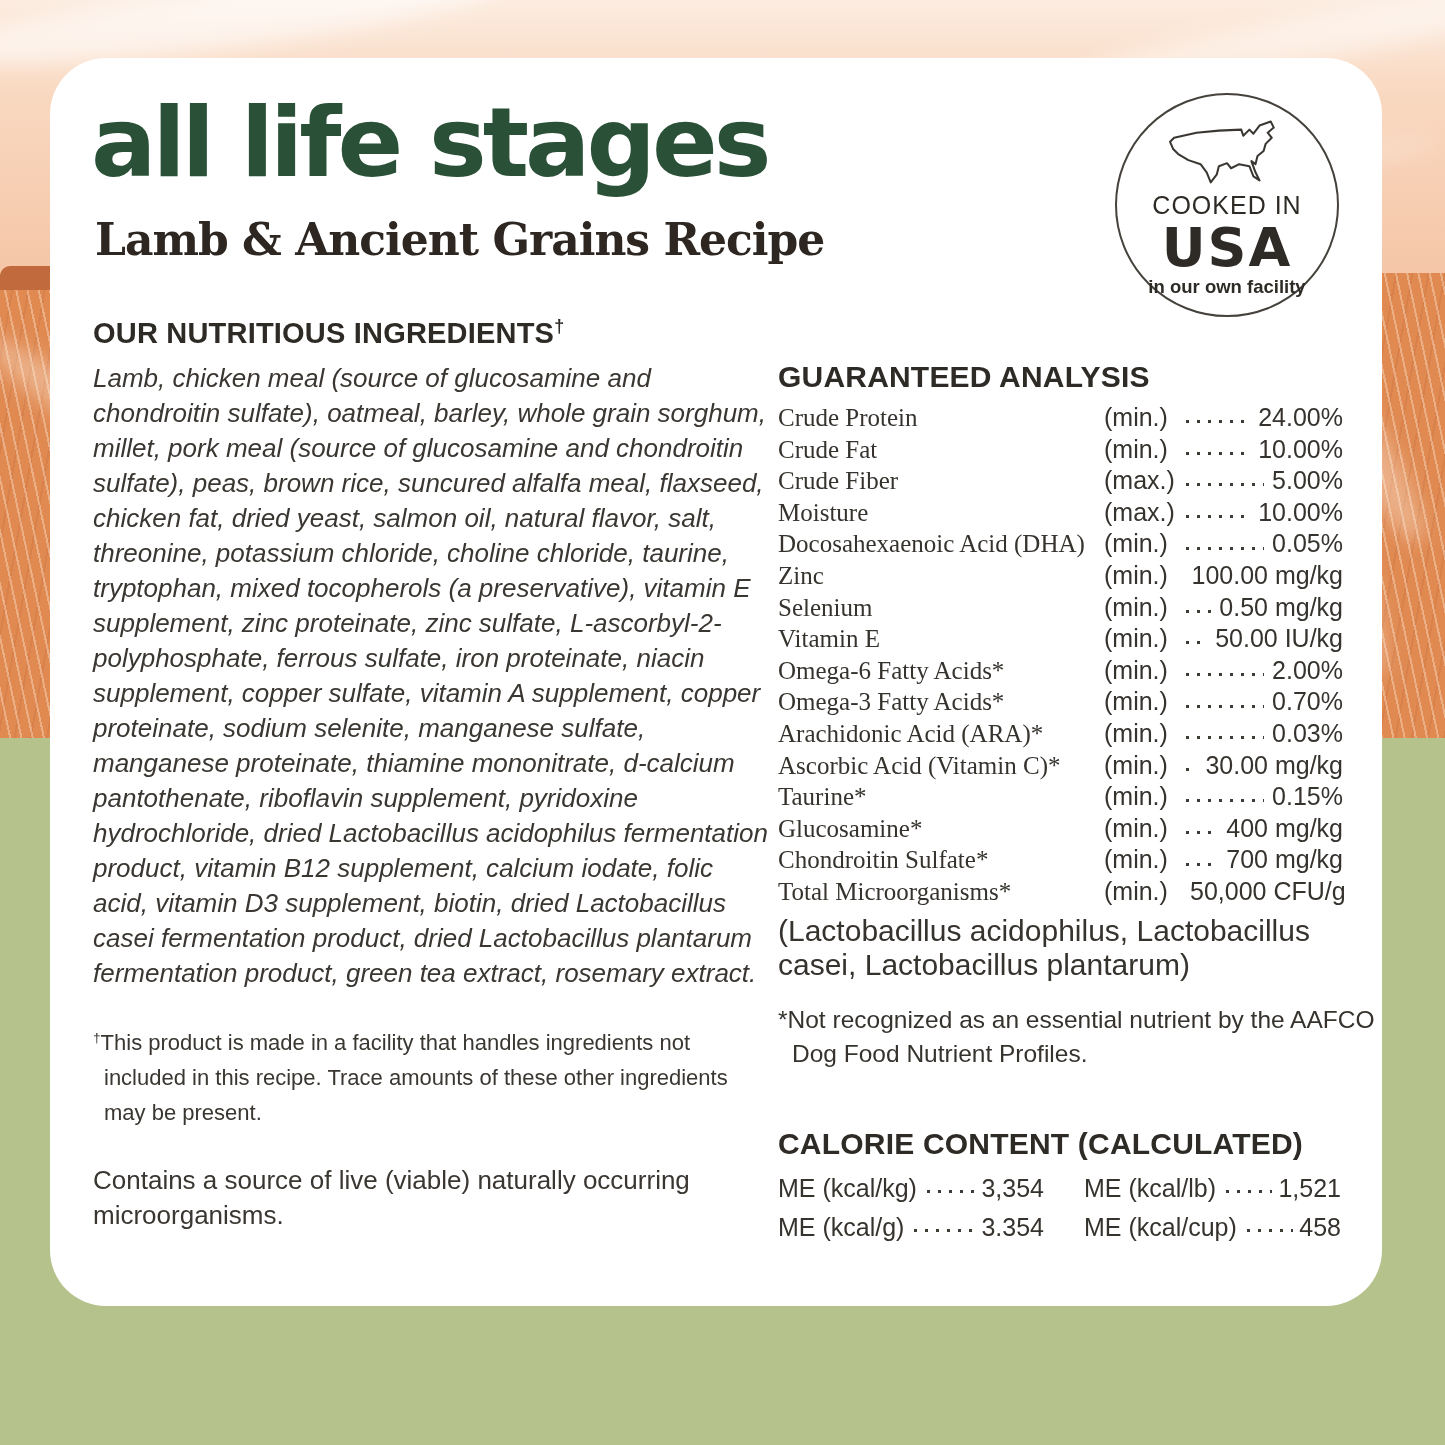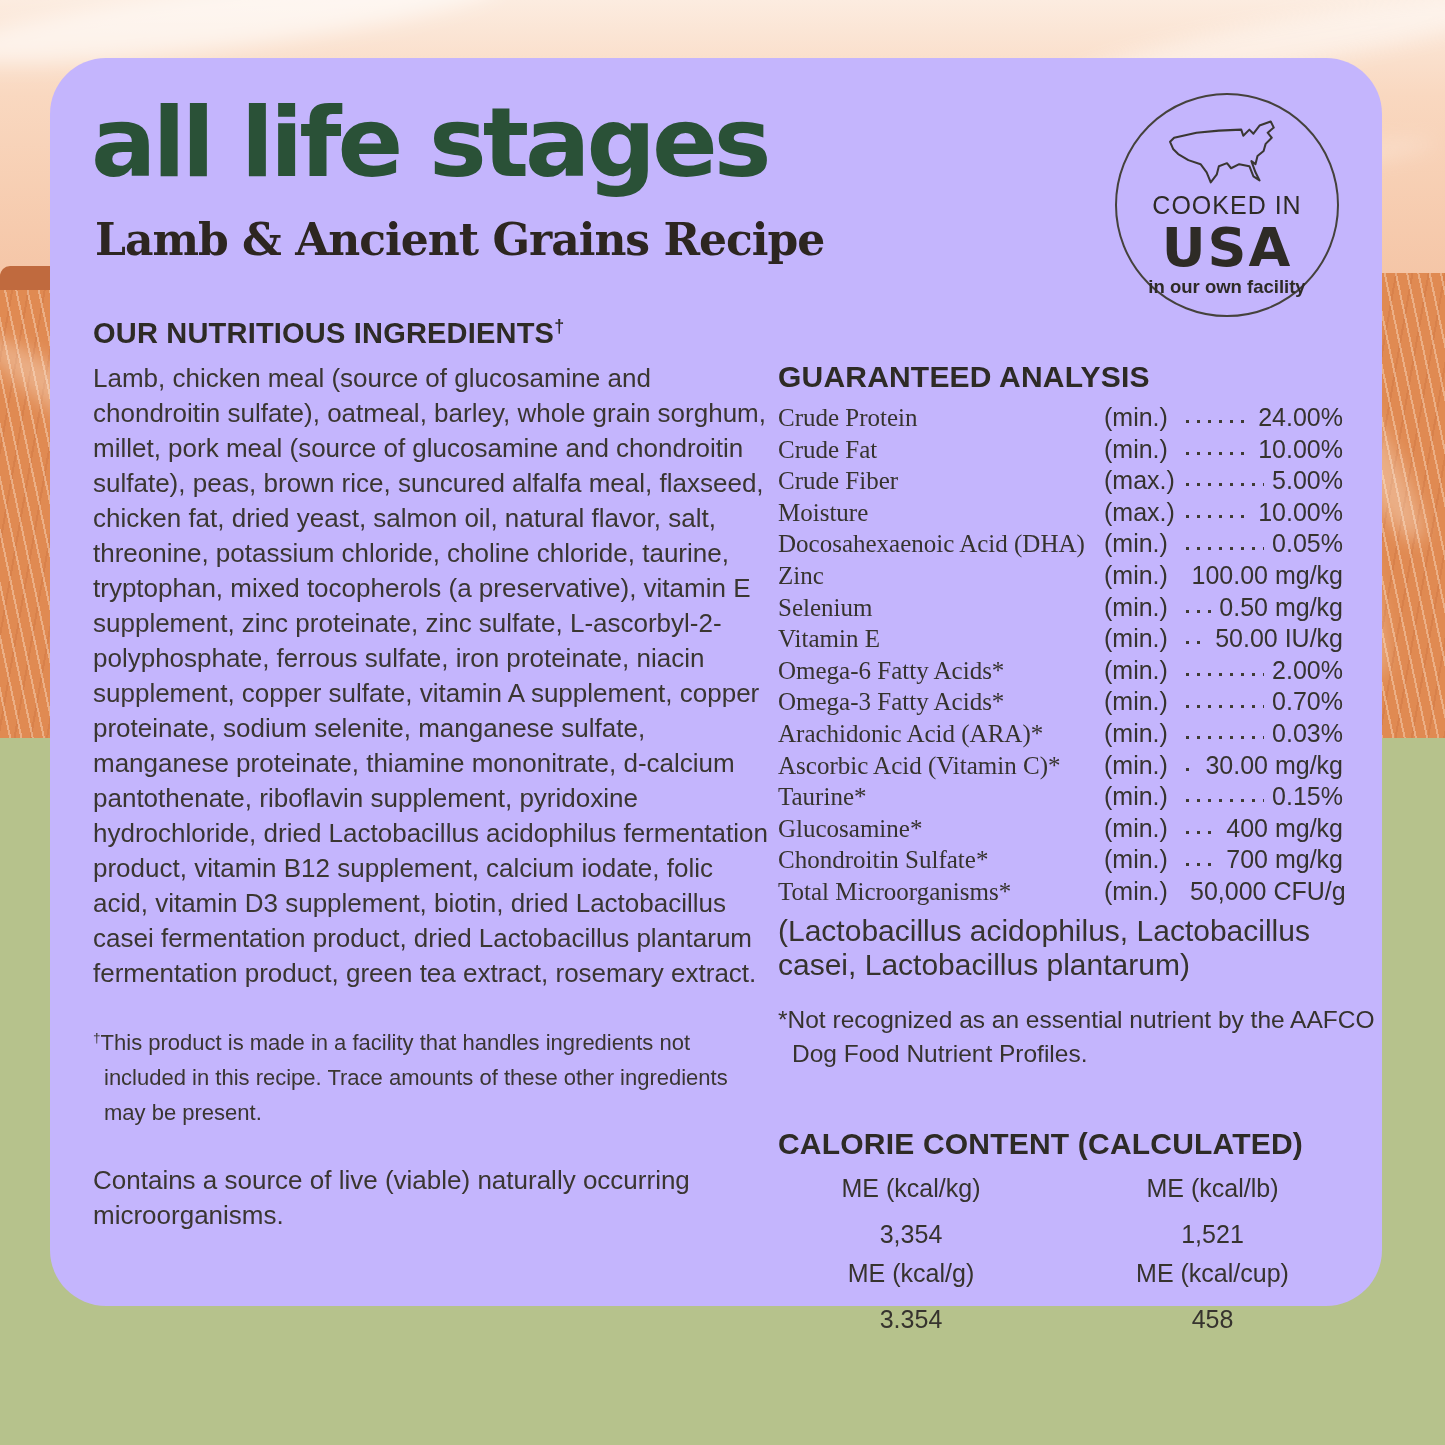--- a/index.html
+++ b/index.html
@@ -29,21 +29,21 @@
   .bg-field .sheen.b { right:-30px; top:150px; width:220px; height:46px; transform:rotate(60deg); }
   .bg-field .sheen.c { right:-10px; top:290px; width:200px; height:34px; transform:rotate(75deg); }
   .bg-treeline {
     position:absolute; left:0; top:266px; width:155px; height:24px;
     background:#c06a3e; border-radius:10px 10px 0 0;
   }
   .bg-green { position:absolute; left:0; top:738px; right:0; bottom:0; background:#b6c28c; }
   
   .card {
     position:absolute; left:50px; top:58px; width:1332px; height:1248px;
-    background:#c4b5fd; border-radius:56px;
+    background:#ffffff; border-radius:56px;
   }
   .card * { box-sizing:border-box; }
   
   .title {
     position:absolute; left:41px; top:34px;
     font-family:"DejaVu Sans", sans-serif; font-weight:bold;
     font-size:97px; line-height:1.05; letter-spacing:-4px; color:#2a5137;
   }
   .subtitle {
     position:absolute; left:45px; top:156px;
@@ -57,21 +57,21 @@
     text-align:center; color:#2e2b26;
   }
   .badge svg { margin-top:20px; }
   .badge-line1 { font-size:25px; font-weight:normal; letter-spacing:1px; margin-top:-4px; }
   .badge-line2 { font-family:"DejaVu Sans", sans-serif; font-size:54px; font-weight:bold; letter-spacing:2px; line-height:1.02; }
   .badge-line3 { font-size:18.5px; font-weight:bold; margin-top:1px; }
   
   .left-col { position:absolute; left:43px; top:258px; width:685px; color:#3a3631; }
   .ing-heading { font-size:29px; font-weight:bold; color:#2e2b26; letter-spacing:.2px; }
   .ing-heading sup { font-size:.62em; }
-  .ing-body { margin-top:11px; width:680px; font-size:26px; line-height:35px; }
+  .ing-body { margin-top:11px; width:680px; font-size:26px; line-height:35px;font-style:italic; }
   .ing-footnote { margin-top:29px; width:680px; font-size:22px; line-height:35px; padding-left:11px; text-indent:-11px; }
   .ing-footnote sup { font-size:.62em; }
   .ing-note2 { margin-top:33px; width:680px; font-size:26px; line-height:35px; }
   
   .right-col { position:absolute; left:728px; top:302px; width:565px; color:#36332e; }
   .ga-heading { font-size:30px; font-weight:bold; color:#2e2b26; letter-spacing:.2px; }
   .ga-rows { margin-top:9px; }
   .ga-row { display:flex; align-items:baseline; height:31.6px; font-size:25px; white-space:nowrap; }
   .ga-name { flex:0 0 326px; overflow:visible;font-family:Liberation Serif, serif; }
   .ga-qual { flex:0 0 74px; }
@@ -81,21 +81,21 @@
     background-size:11px 11px; background-repeat:repeat-x; background-position:0 center;
   }
   .ga-val { flex:0 0 auto; text-align:center; }
   .ga-note { margin-top:5px; width:600px; font-size:30px; line-height:34px; }
   .ga-footnote { margin-top:21px; width:600px; font-size:24.5px; line-height:34px; padding-left:14px; text-indent:-14px; }
   .cal-heading { margin-top:56px; font-size:30px; font-weight:bold; color:#2e2b26; letter-spacing:.2px; }
   .cal-grid { margin-top:13px; display:flex; gap:40px; font-size:25px; }
   .cal-col { display:flex; flex-direction:column; gap:10px; }
   .cal-col.c1 { width:266px; }
   .cal-col.c2 { width:257px; }
-  .cal-entry { display:flex; align-items:center; white-space:nowrap;flex-direction:column; }
+  .cal-entry { display:flex; align-items:flex-end; white-space:nowrap; }
   .cal-entry .leader { margin:6px 6px 0 6px; }
 </style>
 </head>
 <body>
 
 <div class="bg-sky">
   <div class="streak s1"></div>
   <div class="streak s2"></div>
   <div class="streak s3"></div>
   <div class="streak s4"></div>

